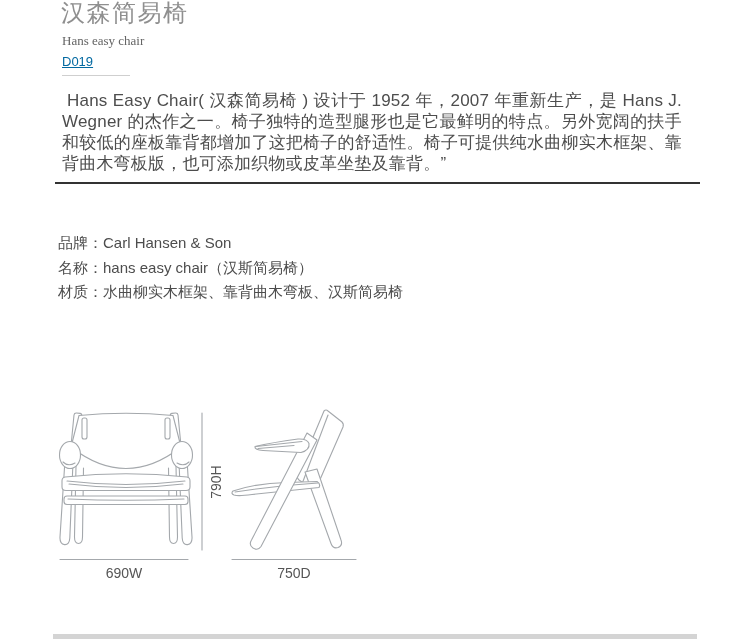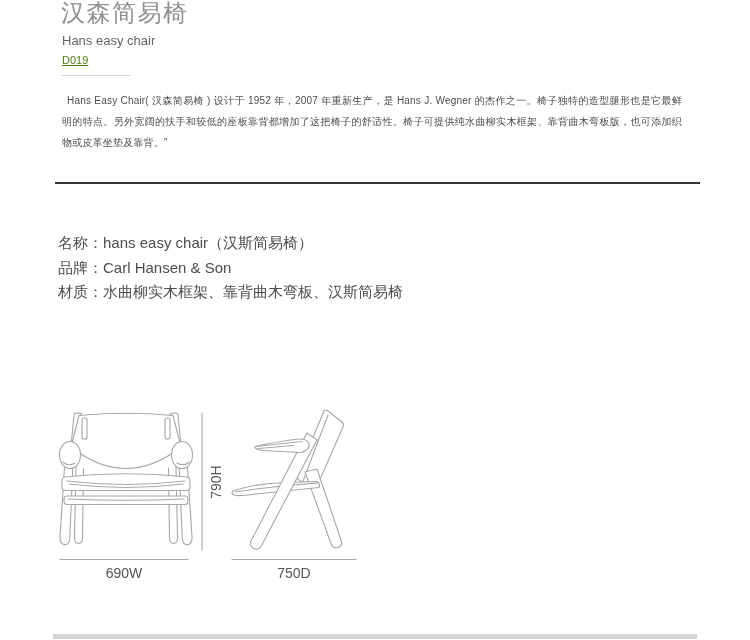--- a/index.html
+++ b/index.html
@@ -8,33 +8,33 @@
     font-family:"Liberation Sans","DejaVu Sans",sans-serif;
     position:relative;
   }
   .page-title{
     position:absolute;left:61px;top:0px;
     font-size:24px;line-height:26px;color:#8f8f8f;
     letter-spacing:1.5px;font-weight:400;
   }
   .subtitle-en{
     position:absolute;left:62px;top:33px;
-    font-size:13px;color:#646464;
+    font-size:13px;color:#646464;font-family:Liberation Serif, serif;
   }
   .model-code{
     position:absolute;left:62px;top:54px;
-    font-size:11px;color:#4d7c0f;text-decoration:underline;
+    font-size:13px;color:#0369a1;text-decoration:underline;
   }
   .thin-rule{
     position:absolute;left:62px;top:75px;width:68px;height:0;
     border-top:1px solid #cfcfcf;
   }
   .description{
     position:absolute;left:62px;top:90px;width:620px;
-    font-size:10px;line-height:21px;color:#4d4d4d;
+    font-size:17px;line-height:21px;color:#4d4d4d;
     text-indent:5px;letter-spacing:0.2px;text-align:justify;
   }
   .dark-rule{
     position:absolute;left:55px;top:182px;width:645px;height:0;
     border-top:2px solid #333333;
   }
   .specs{
     position:absolute;left:58px;top:231px;
     font-size:15px;line-height:24.7px;color:#4d4d4d;
   }
@@ -56,22 +56,22 @@
 <div class="page-title">汉森简易椅</div>
 <div class="subtitle-en">Hans easy chair</div>
 <div class="model-code">D019</div>
 <div class="thin-rule"></div>
 
 <div class="description">Hans Easy Chair( 汉森简易椅 ) 设计于 1952 年，2007 年重新生产，是 Hans J. Wegner 的杰作之一。椅子独特的造型腿形也是它最鲜明的特点。另外宽阔的扶手和较低的座板靠背都增加了这把椅子的舒适性。椅子可提供纯水曲柳实木框架、靠背曲木弯板版，也可添加织物或皮革坐垫及靠背。”</div>
 
 <div class="dark-rule"></div>
 
 <div class="specs">
+  <div>品牌：Carl Hansen &amp; Son</div>
   <div>名称：hans easy chair（汉斯简易椅）</div>
-  <div>品牌：Carl Hansen &amp; Son</div>
   <div>材质：水曲柳实木框架、靠背曲木弯板、汉斯简易椅</div>
 </div>
 
 <div class="diagram">
   <svg width="312" height="190" viewBox="0 0 312 190">
     <g stroke="#a4a8ac" stroke-width="1.1" fill="none" stroke-linecap="round" stroke-linejoin="round">
 
       <g>
 
         <path d="M15,48 L18,17 Q18.3,14.8 20.5,15 L24,15.4 Q26,15.7 25.7,17.8 L23,48" fill="#fff"></path>

